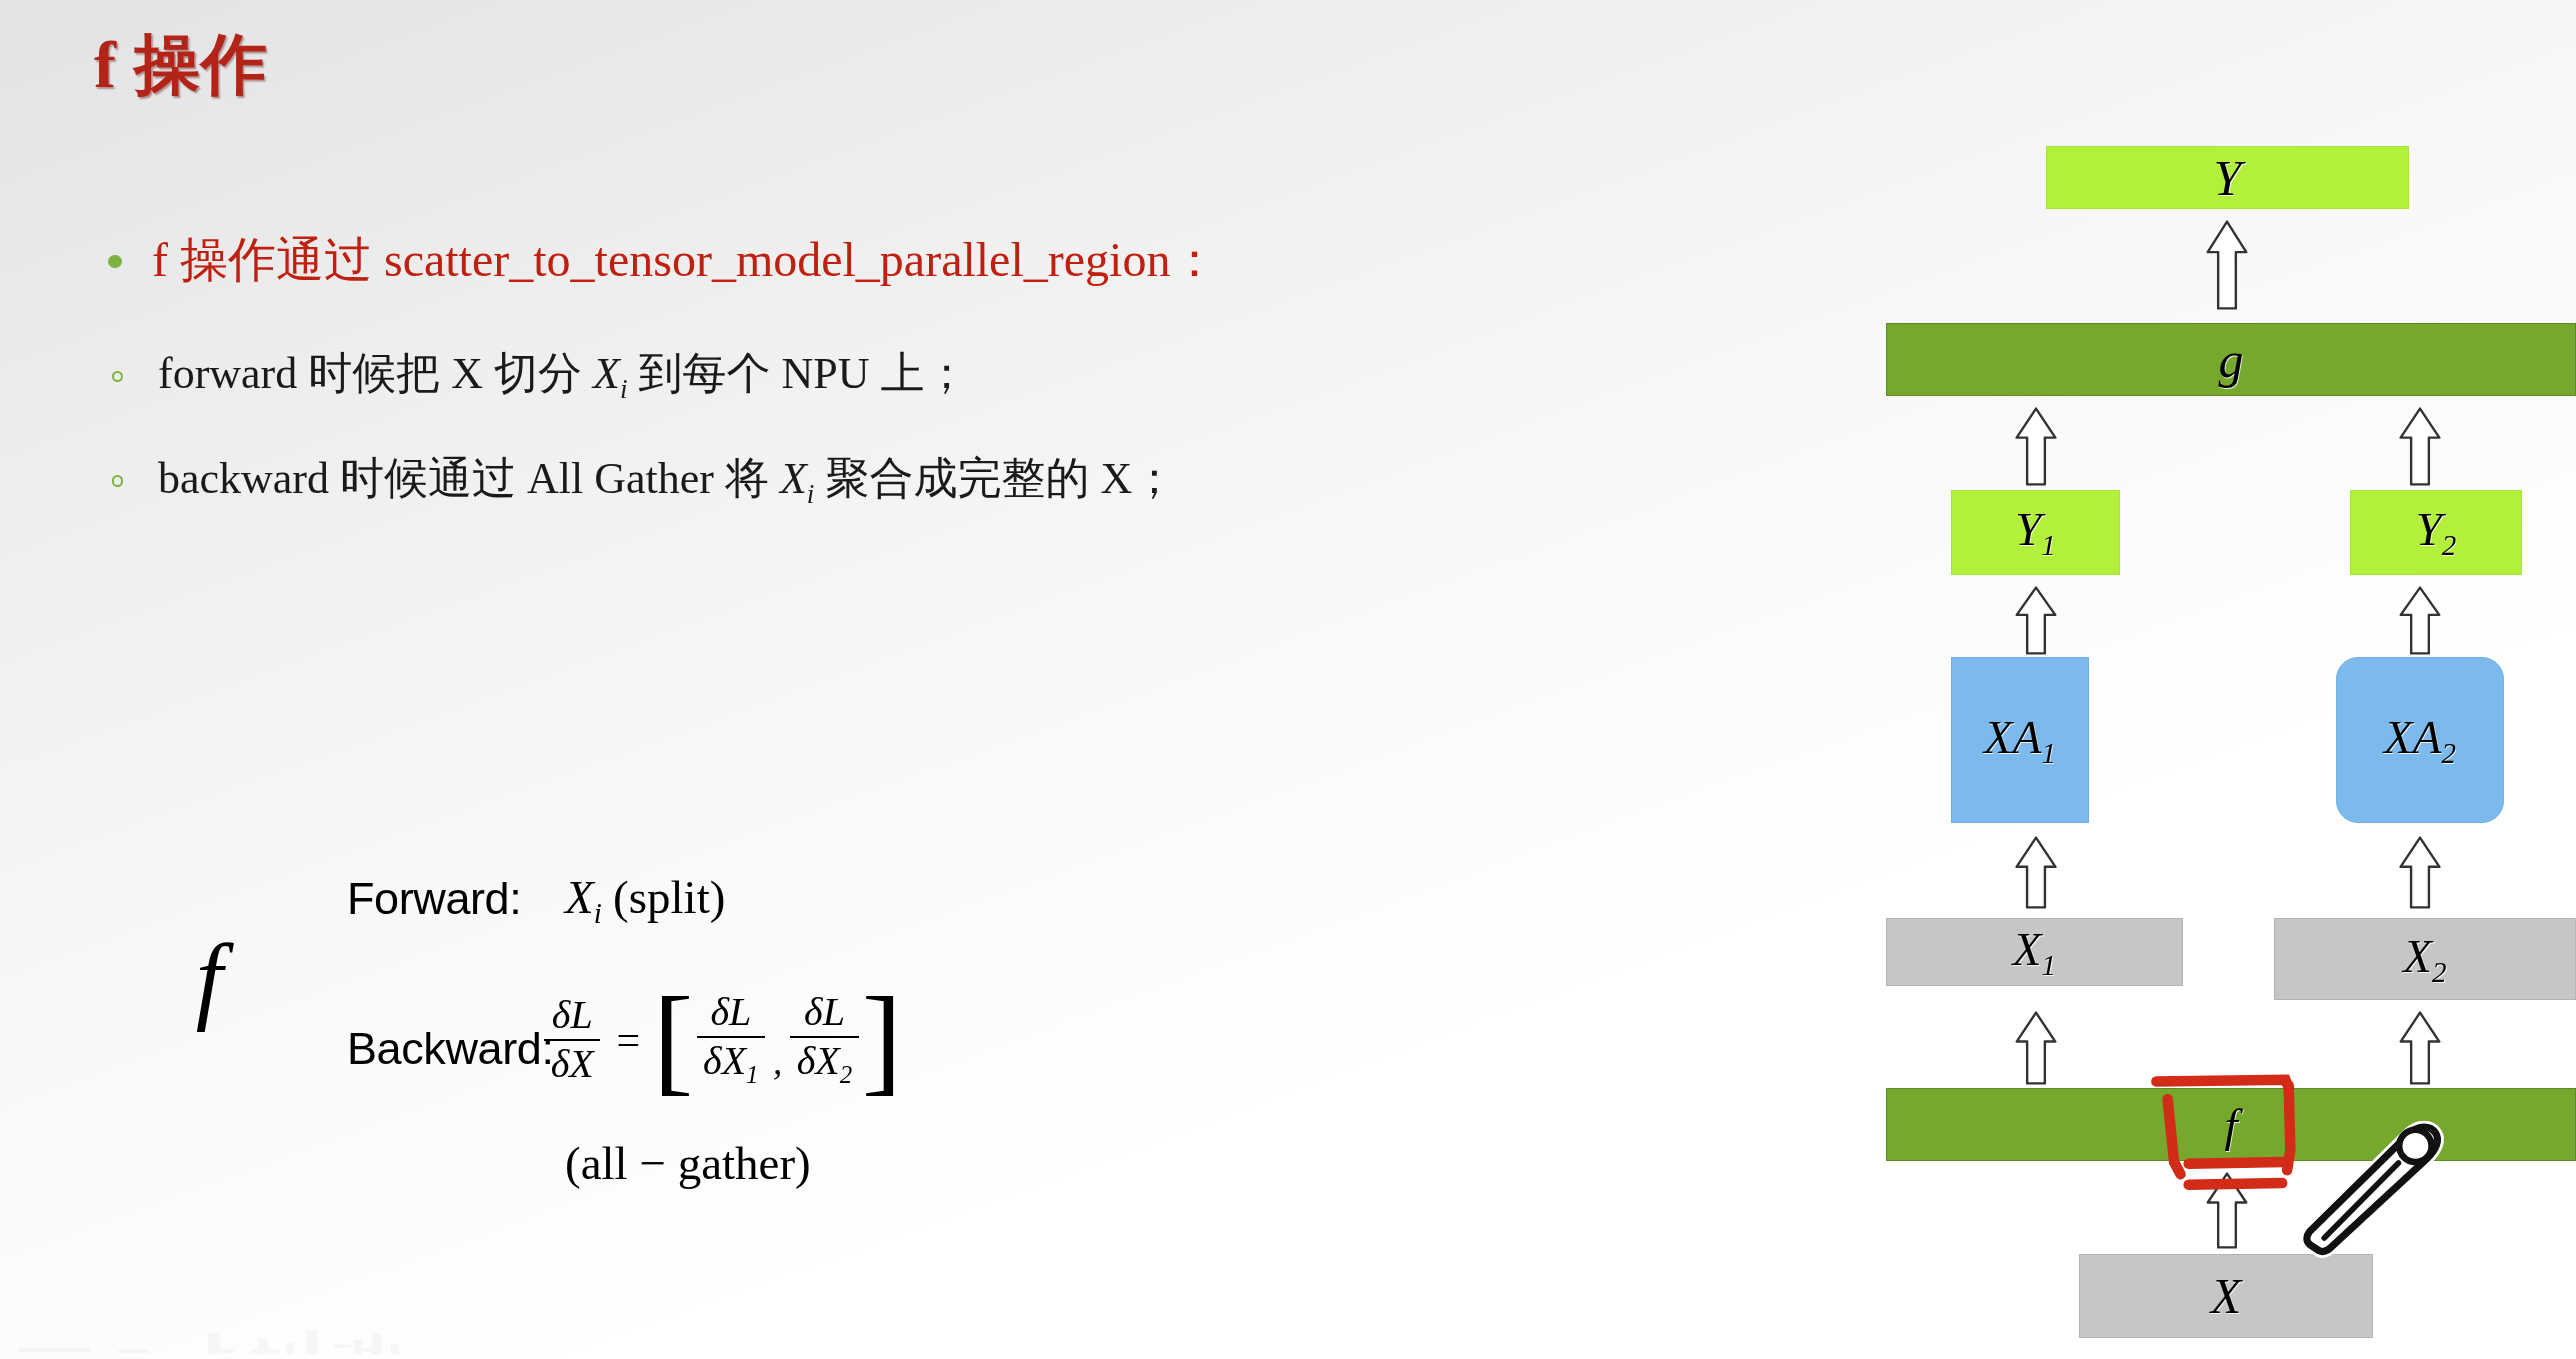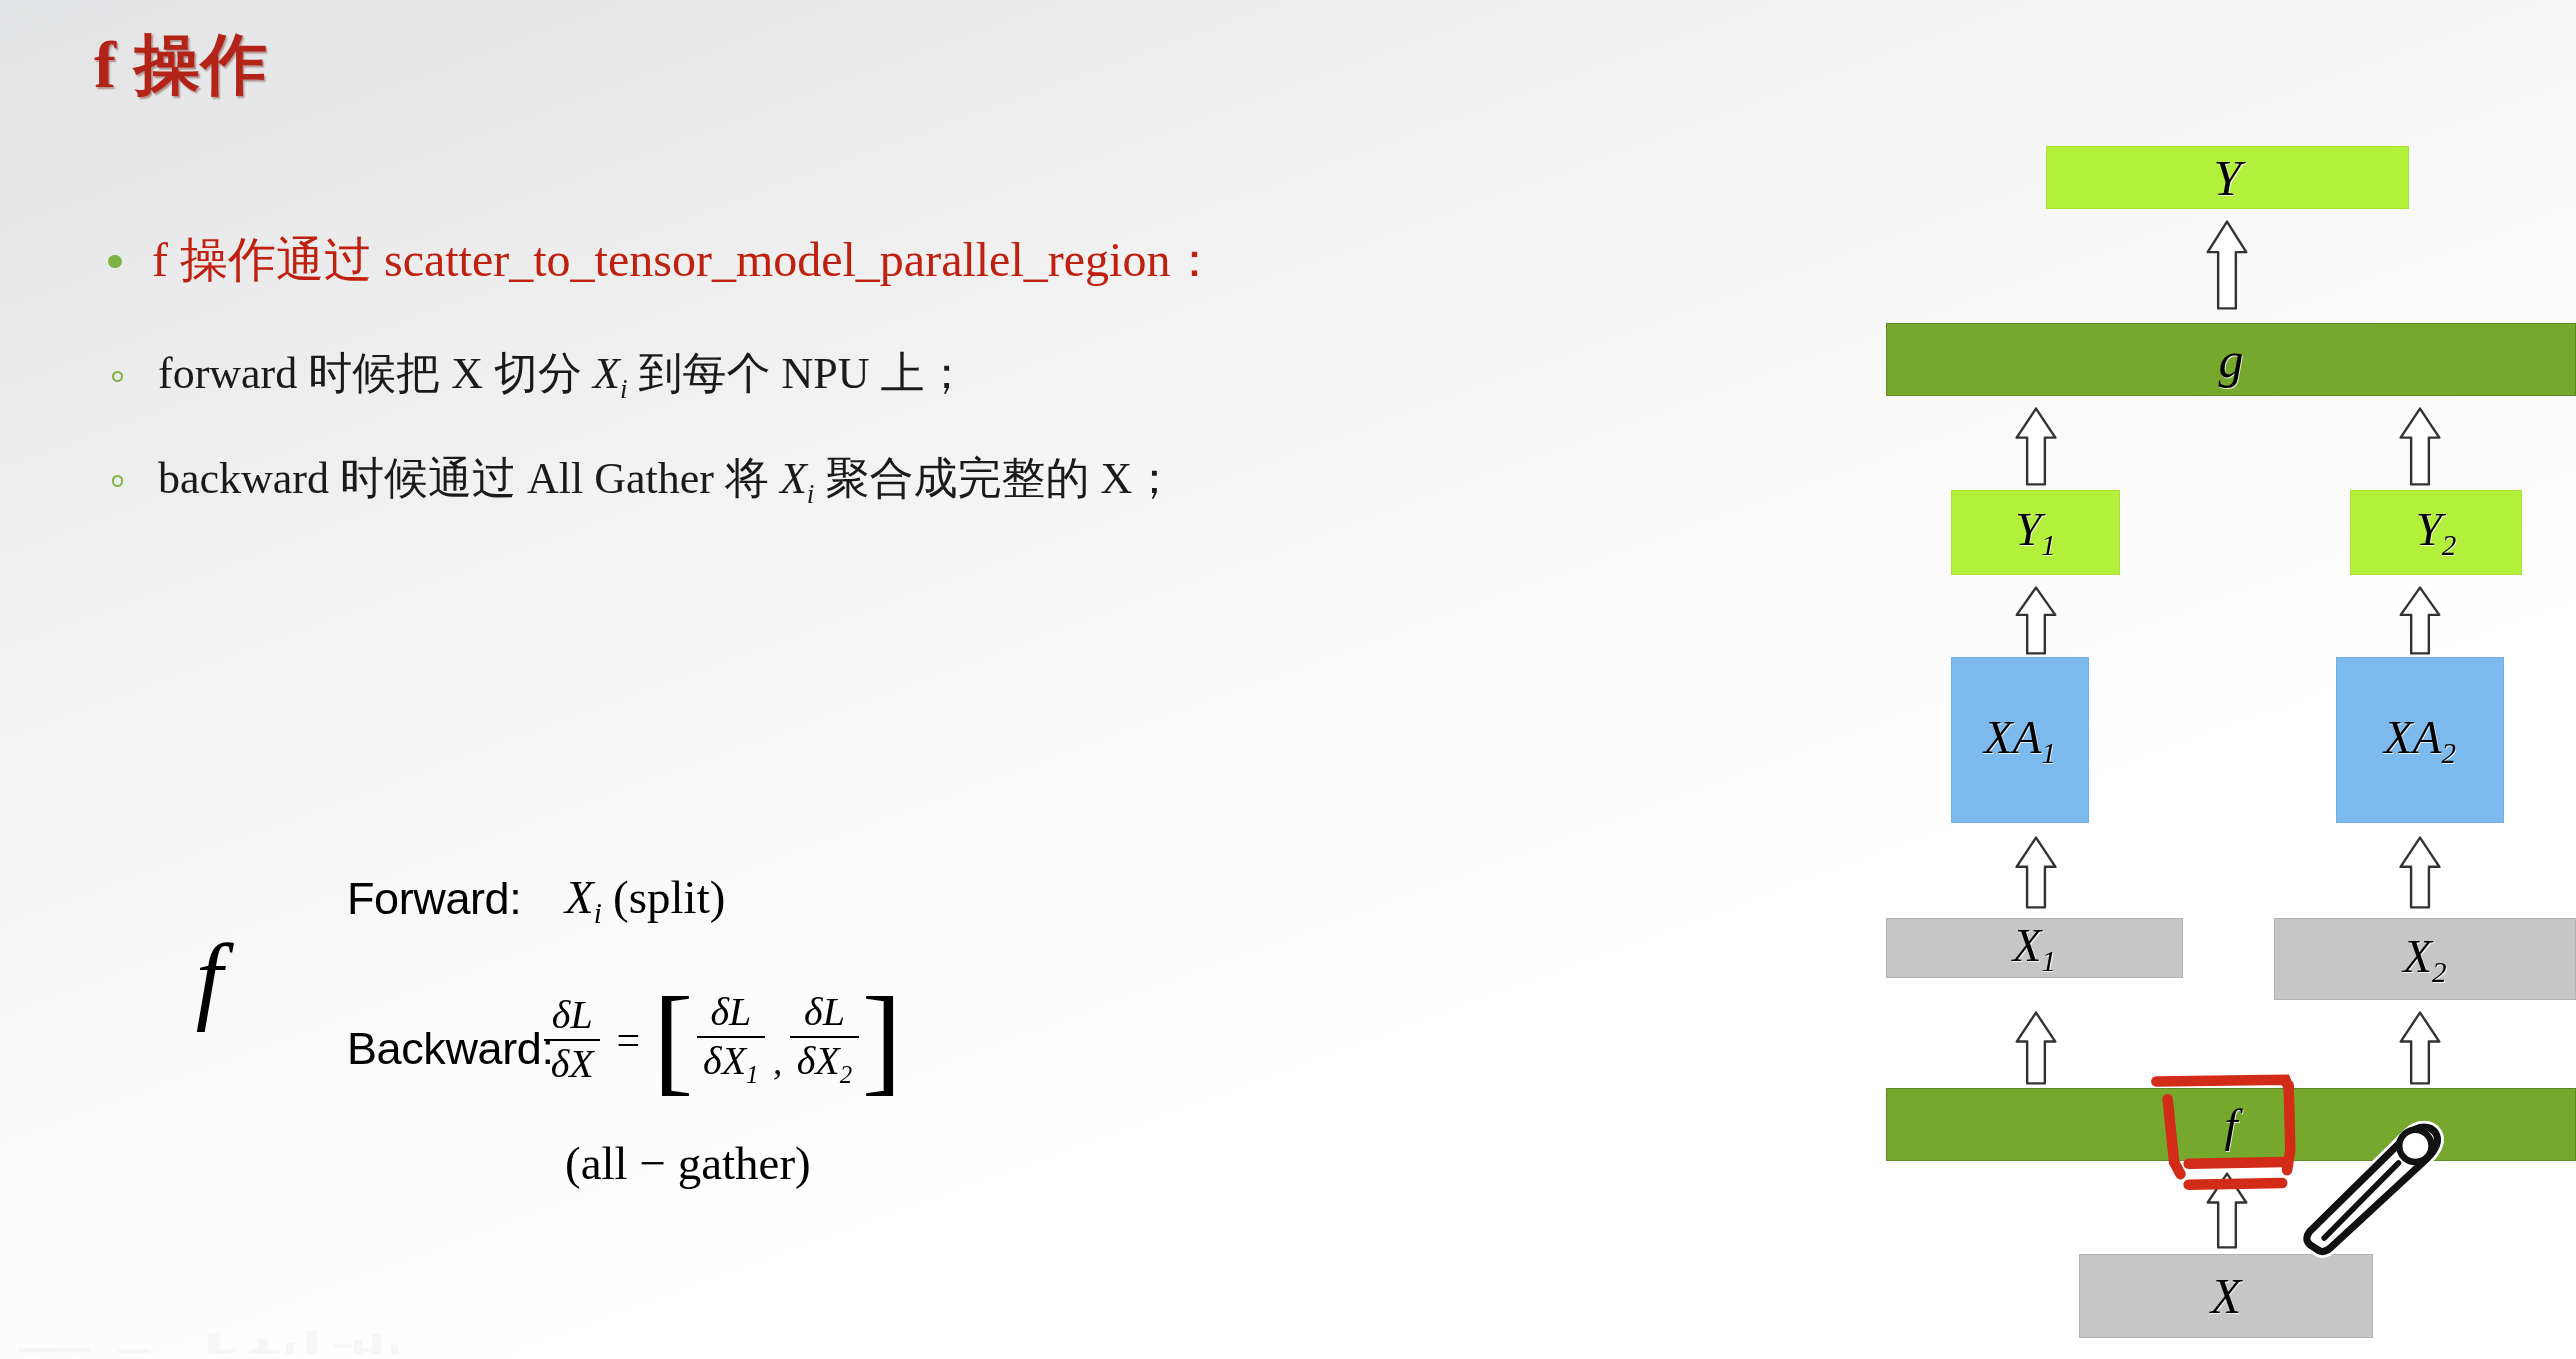--- a/index.html
+++ b/index.html
@@ -304,36 +304,36 @@
     </div>
     <div class="arrow" style="left:2398px; top:586px;">
       <svg width="44" height="69" viewBox="0 0 54 86">
         <path d="M27 2 L51 36 L38 36 L38 84 L16 84 L16 36 L3 36 Z" fill="#ffffff" stroke="#333333" stroke-width="3" stroke-linejoin="round"></path>
       </svg>
     </div>
 
     <div class="node n-blue" style="left:1951px; top:657px; width:138px; height:166px; font-size:47px;">
       <span><span>XA</span><sub>1</sub></span>
     </div>
-    <div class="node n-blue" style="left:2336px; top:657px; width:168px; height:166px; font-size:47px;">
+    <div class="node n-blue" style="left:2336px; top:657px; width:168px; height:166px; font-size:47px;border-radius:22px;">
       <span><span>XA</span><sub>2</sub></span>
     </div>
 
     <div class="arrow" style="left:2014px; top:836px;">
       <svg width="44" height="73" viewBox="0 0 54 90">
         <path d="M27 2 L51 38 L38 38 L38 88 L16 88 L16 38 L3 38 Z" fill="#ffffff" stroke="#333333" stroke-width="3" stroke-linejoin="round"></path>
       </svg>
     </div>
     <div class="arrow" style="left:2398px; top:836px;">
       <svg width="44" height="73" viewBox="0 0 54 90">
         <path d="M27 2 L51 38 L38 38 L38 88 L16 88 L16 38 L3 38 Z" fill="#ffffff" stroke="#333333" stroke-width="3" stroke-linejoin="round"></path>
       </svg>
     </div>
 
-    <div class="node n-gray" style="left:1886px; top:918px; width:297px; height:60px; font-size:47px;text-align:right;">
+    <div class="node n-gray" style="left:1886px; top:918px; width:297px; height:68px; font-size:47px;text-align:right;">
       <span><span>X</span><sub>1</sub></span>
     </div>
     <div class="node n-gray" style="left:2274px; top:918px; width:302px; height:82px; font-size:47px;">
       <span><span>X</span><sub>2</sub></span>
     </div>
 
     <div class="arrow" style="left:2014px; top:1011px;">
       <svg width="44" height="74" viewBox="0 0 54 92">
         <path d="M27 2 L51 38 L38 38 L38 90 L16 90 L16 38 L3 38 Z" fill="#ffffff" stroke="#333333" stroke-width="3" stroke-linejoin="round"></path>
       </svg>

